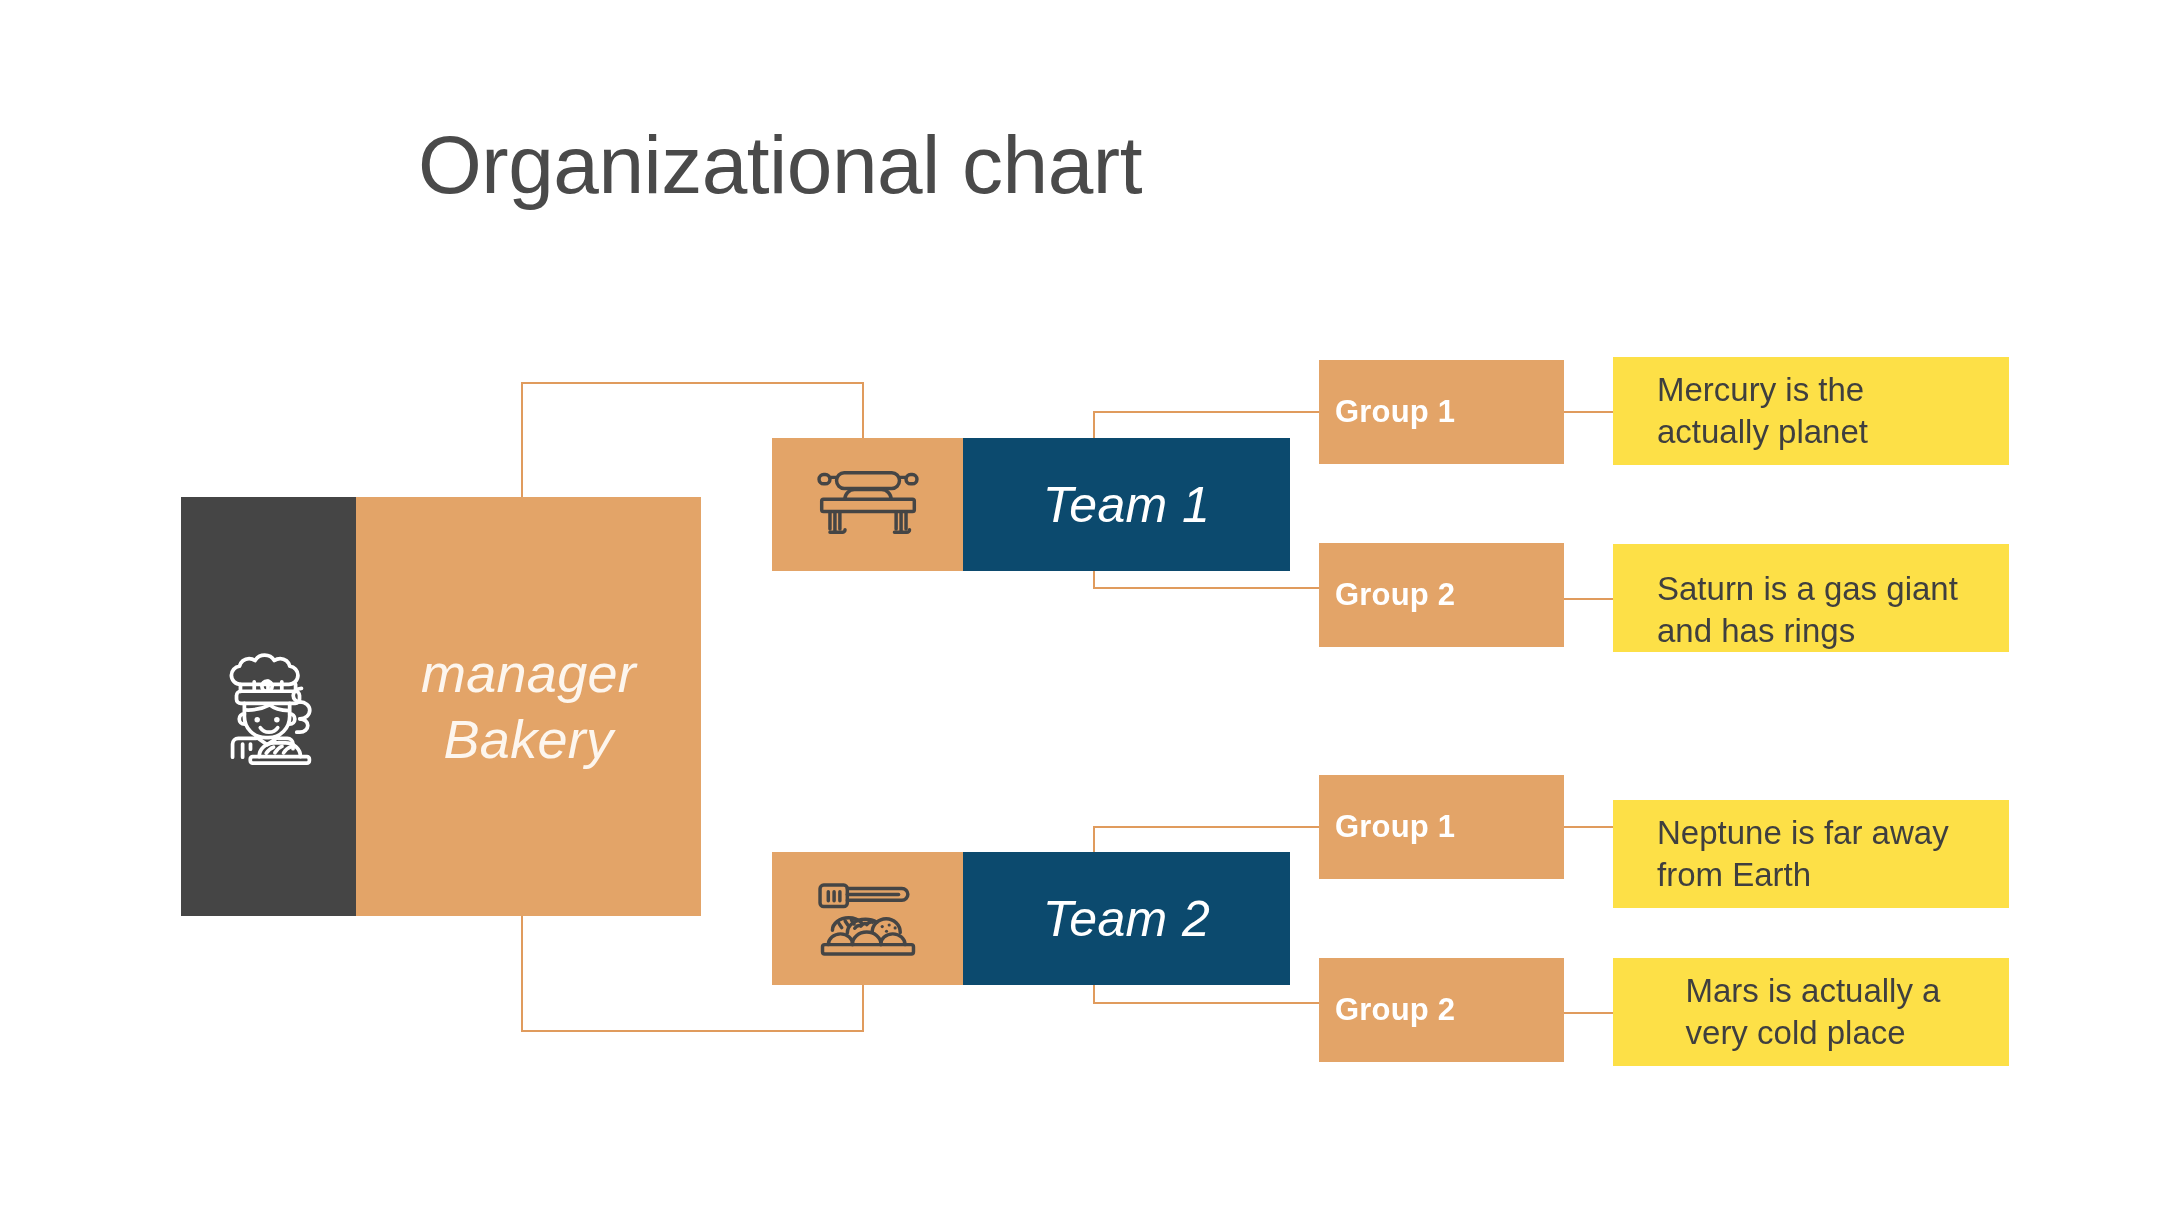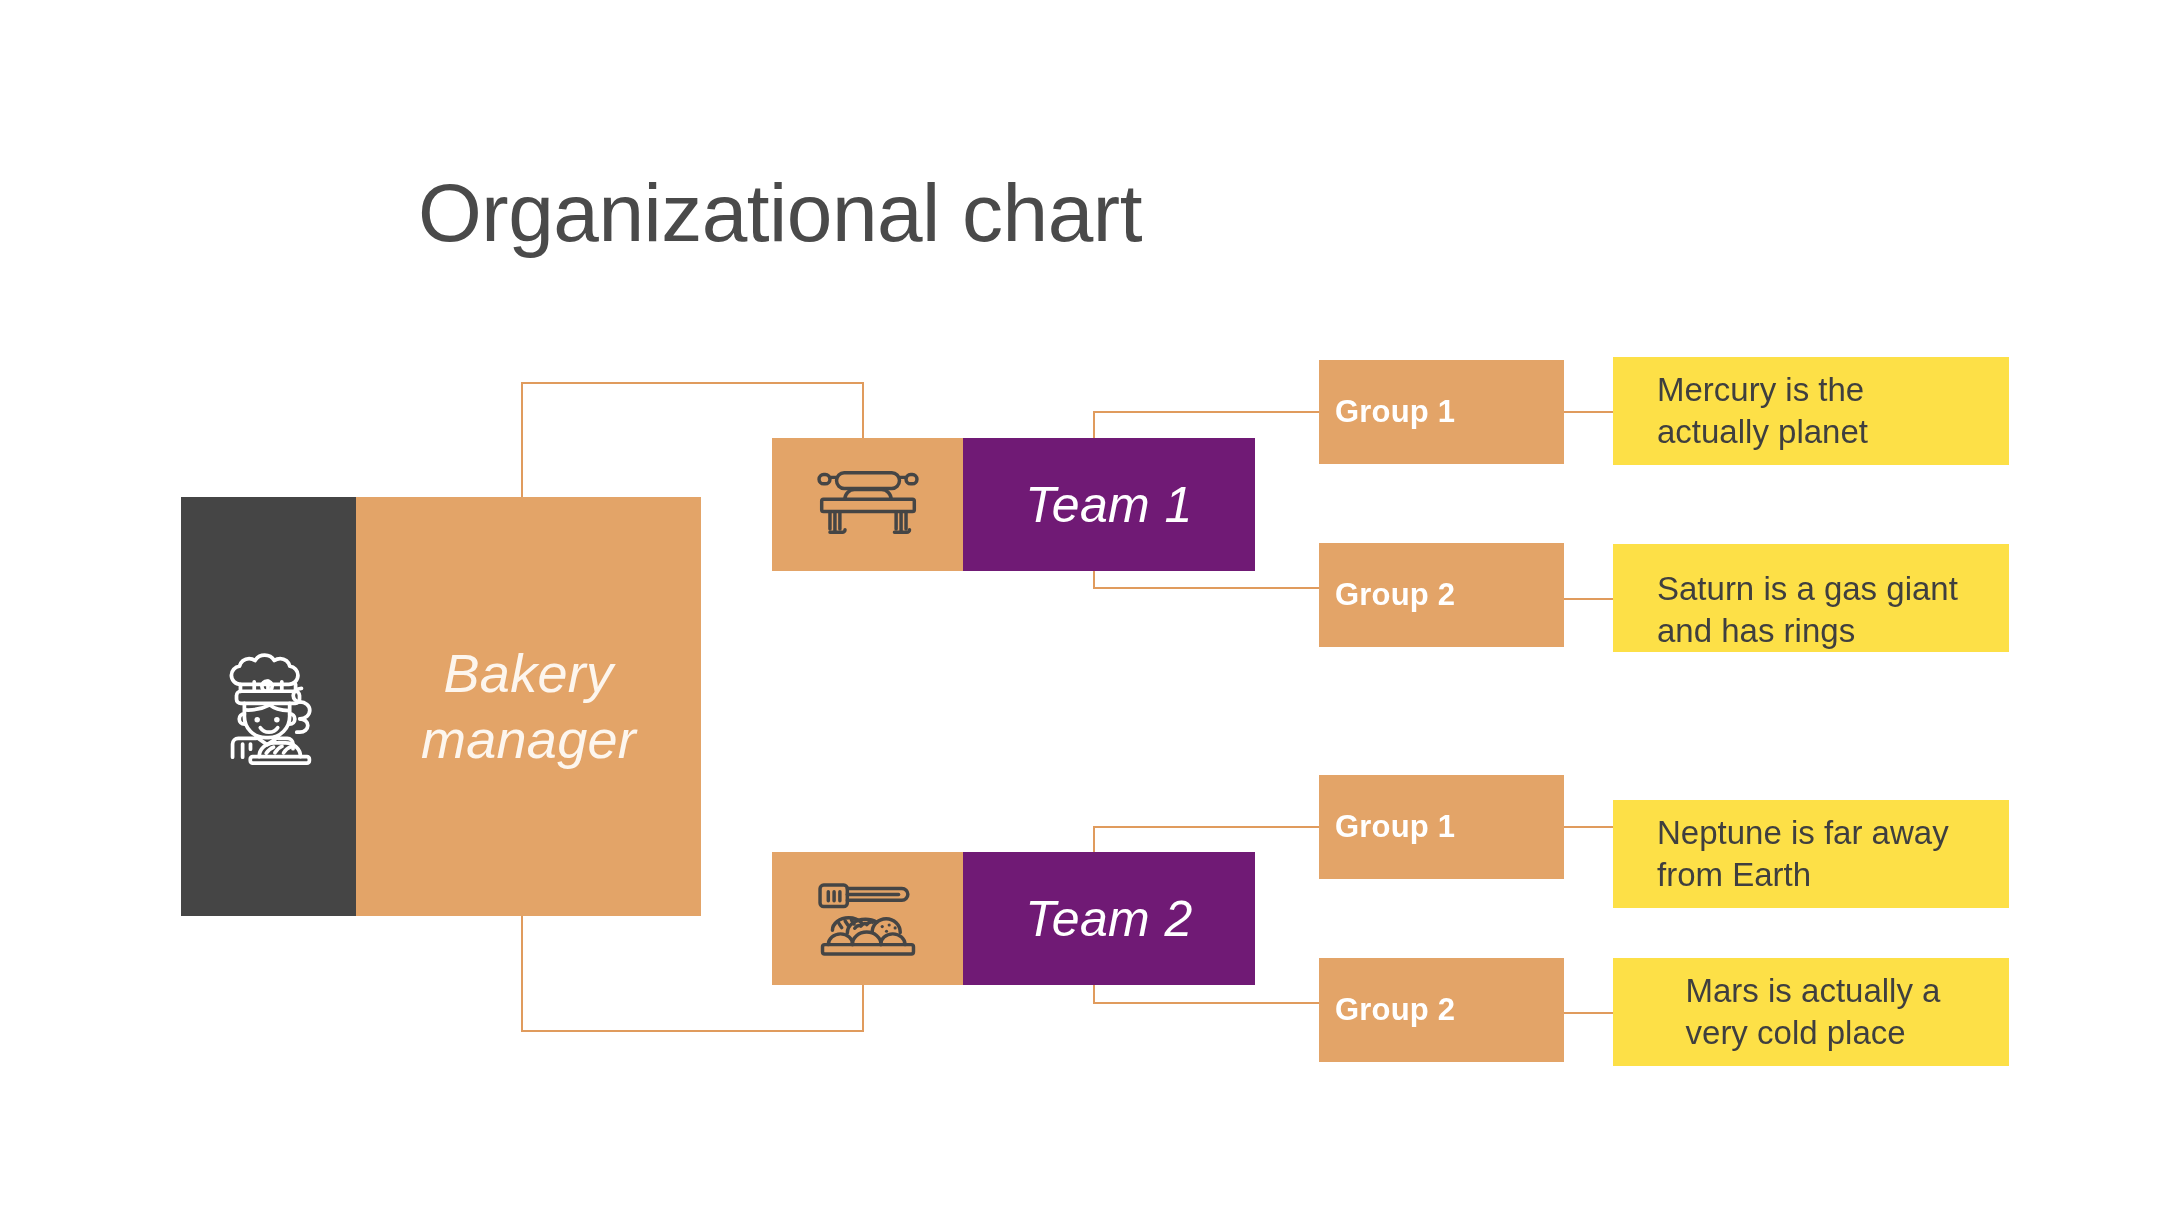--- a/index.html
+++ b/index.html
@@ -7,21 +7,21 @@
        font-family:"Liberation Sans","DejaVu Sans",sans-serif;
        -webkit-font-smoothing:antialiased;}
 
   #stage{position:absolute;left:0;top:0;width:2160px;height:1215px;}
 
   
   .title{
     position:absolute; left:0; top:118px; width:1560px;
     text-align:center;
     font-size:82px; font-weight:400; letter-spacing:-0.5px;
-    color:#4A4A4A; white-space:nowrap;margin-top:48px;
+    color:#4A4A4A; white-space:nowrap;
   }
 
   
   .box{position:absolute;box-sizing:border-box;}
 
   
   .mgr-icon{
     left:181px; top:497px; width:175px; height:419px;
     background:#454545;
     display:flex;align-items:center;justify-content:center;
@@ -36,21 +36,21 @@
     font-size:54px; line-height:1.22; text-align:center;
     letter-spacing:0.3px;
   }
 
   
   .team-icon{
     width:191px;height:133px;background:#E3A468;
     display:flex;align-items:center;justify-content:center;
   }
   .team-body{
-    width:292px;height:133px;background:#701a75;
+    width:327px;height:133px;background:#0c4a6e;
     display:flex;align-items:center;justify-content:center;
   }
   .team-label{
     color:#FFFFFF;font-style:italic;font-size:50px;font-weight:400;
     letter-spacing:0.4px;white-space:nowrap;
   }
   .t1-icon{left:772px;top:438px;}
   .t1-body{left:963px;top:438px;}
   .t2-icon{left:772px;top:852px;}
   .t2-body{left:963px;top:852px;}
@@ -144,22 +144,22 @@
         <rect x="22.5" y="57.2" width="30" height="3.3" rx="1.2"></rect>
 
         <path d="M48.5 22.5c-2.4 0-4.2 1.6-4.2 3.6 0 1.8 1.5 3.3 3.4 3.3"></path>
         <path d="M47.7 29.4c2.8 0 5 1.9 5 4.3s-2.2 4.3-5 4.3"></path>
         <path d="M47.7 38c2.2 0 4 1.5 4 3.4s-1.8 3.4-4 3.4h-1.6"></path>
       </svg>
     </span>
   </div>
   <div class="box mgr-body">
     <div class="mgr-label">
+      <div>manager</div>
       <div>Bakery</div>
-      <div>manager</div>
     </div>
   </div>
 
   <div class="box team-icon t1-icon">
     <span class="ico">
       <svg width="122" height="86" viewBox="0 0 72 52" fill="none" stroke="#454545" stroke-width="2.1" stroke-linecap="round" stroke-linejoin="round">
 
         <rect x="17" y="6.5" width="38" height="9.5" rx="4.6"></rect>
 
         <path d="M17 9.3h-4.2"></path>

